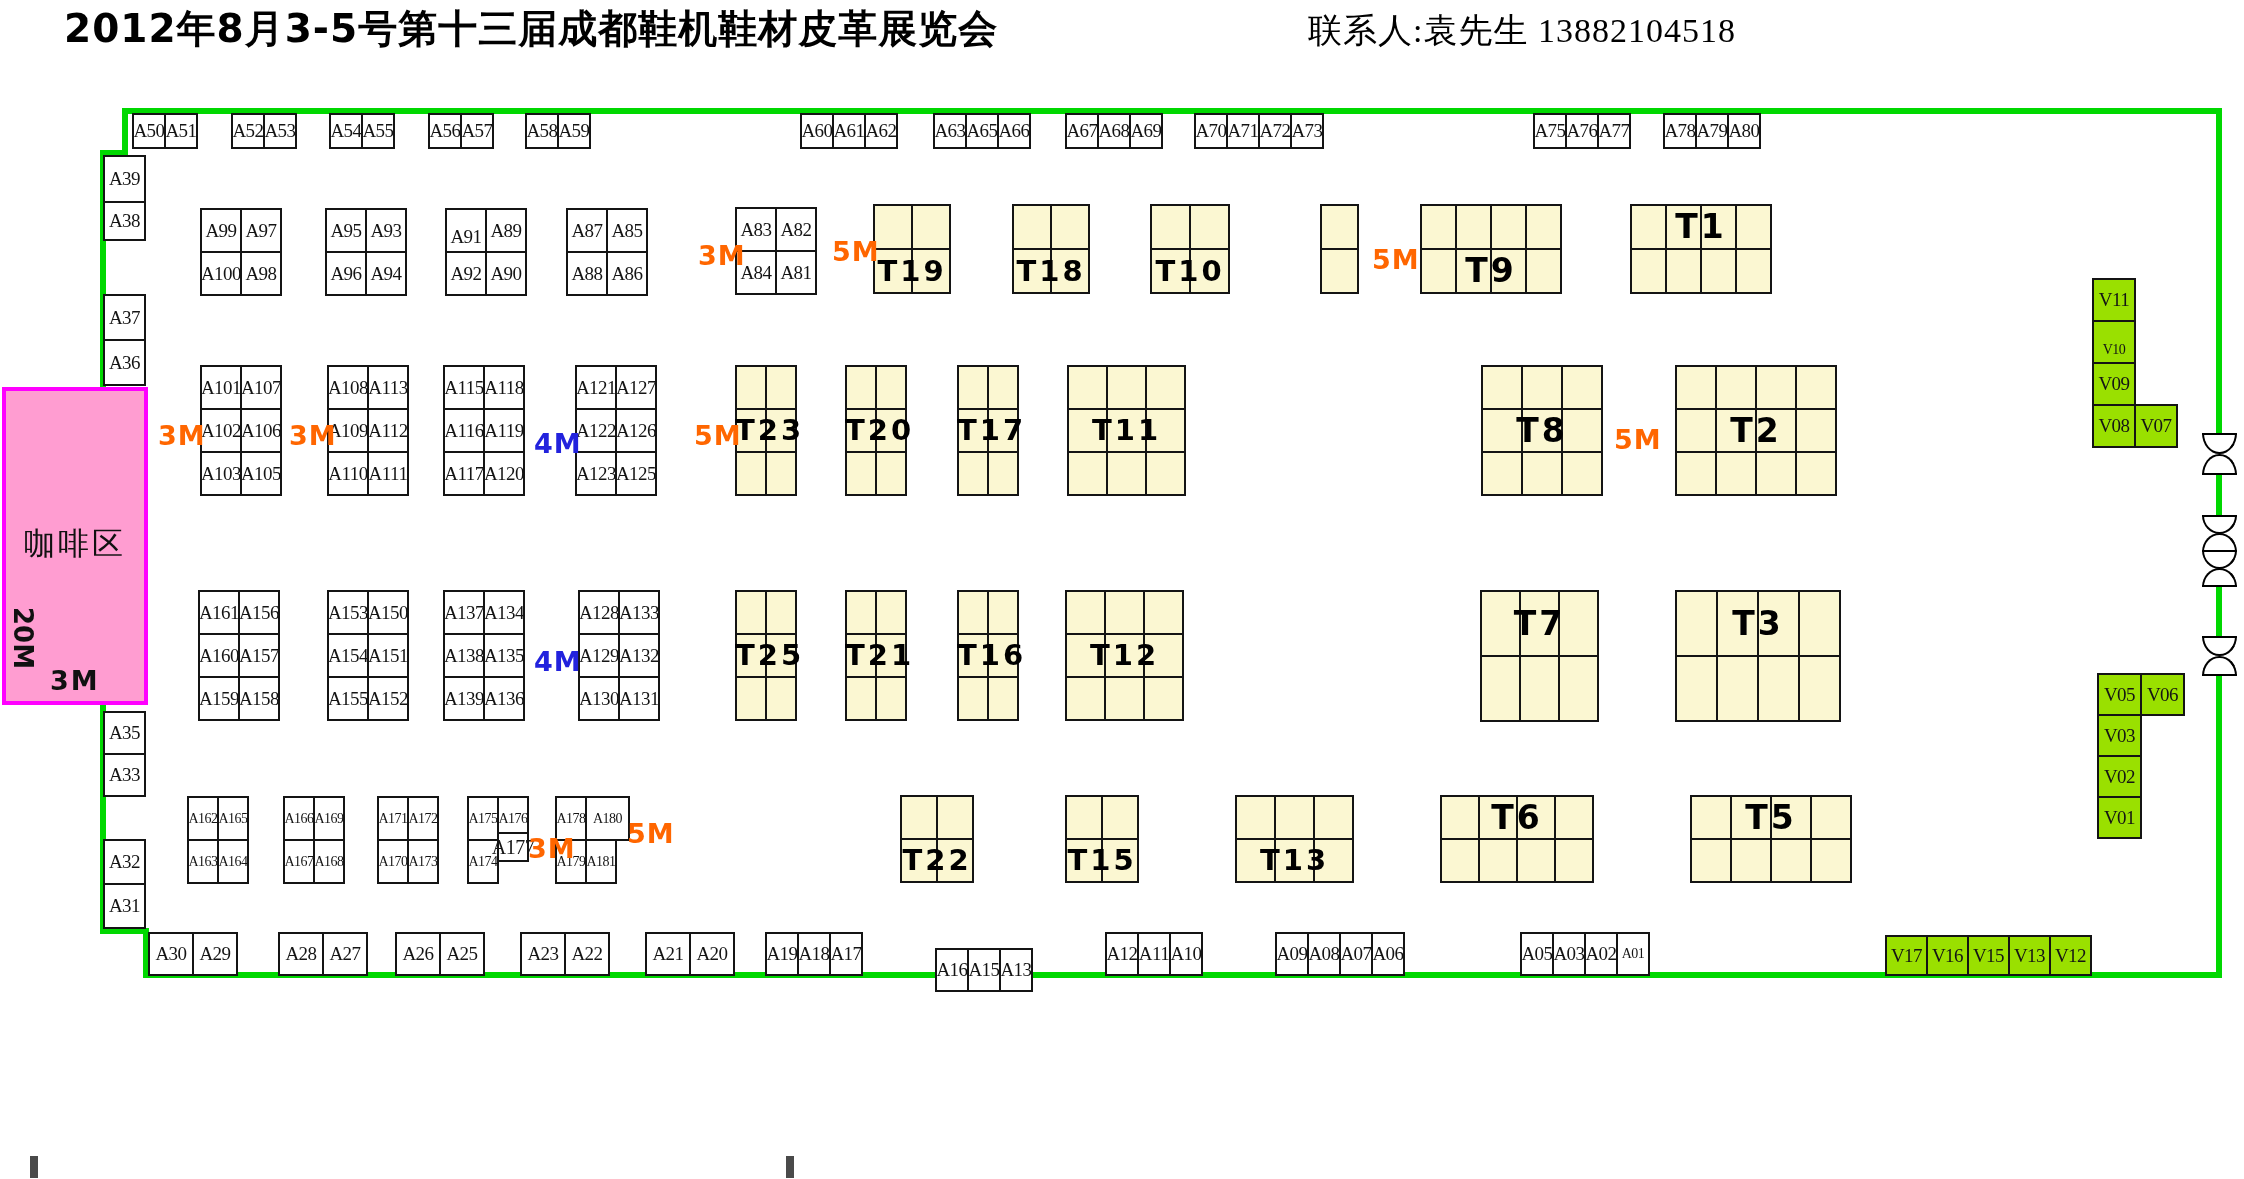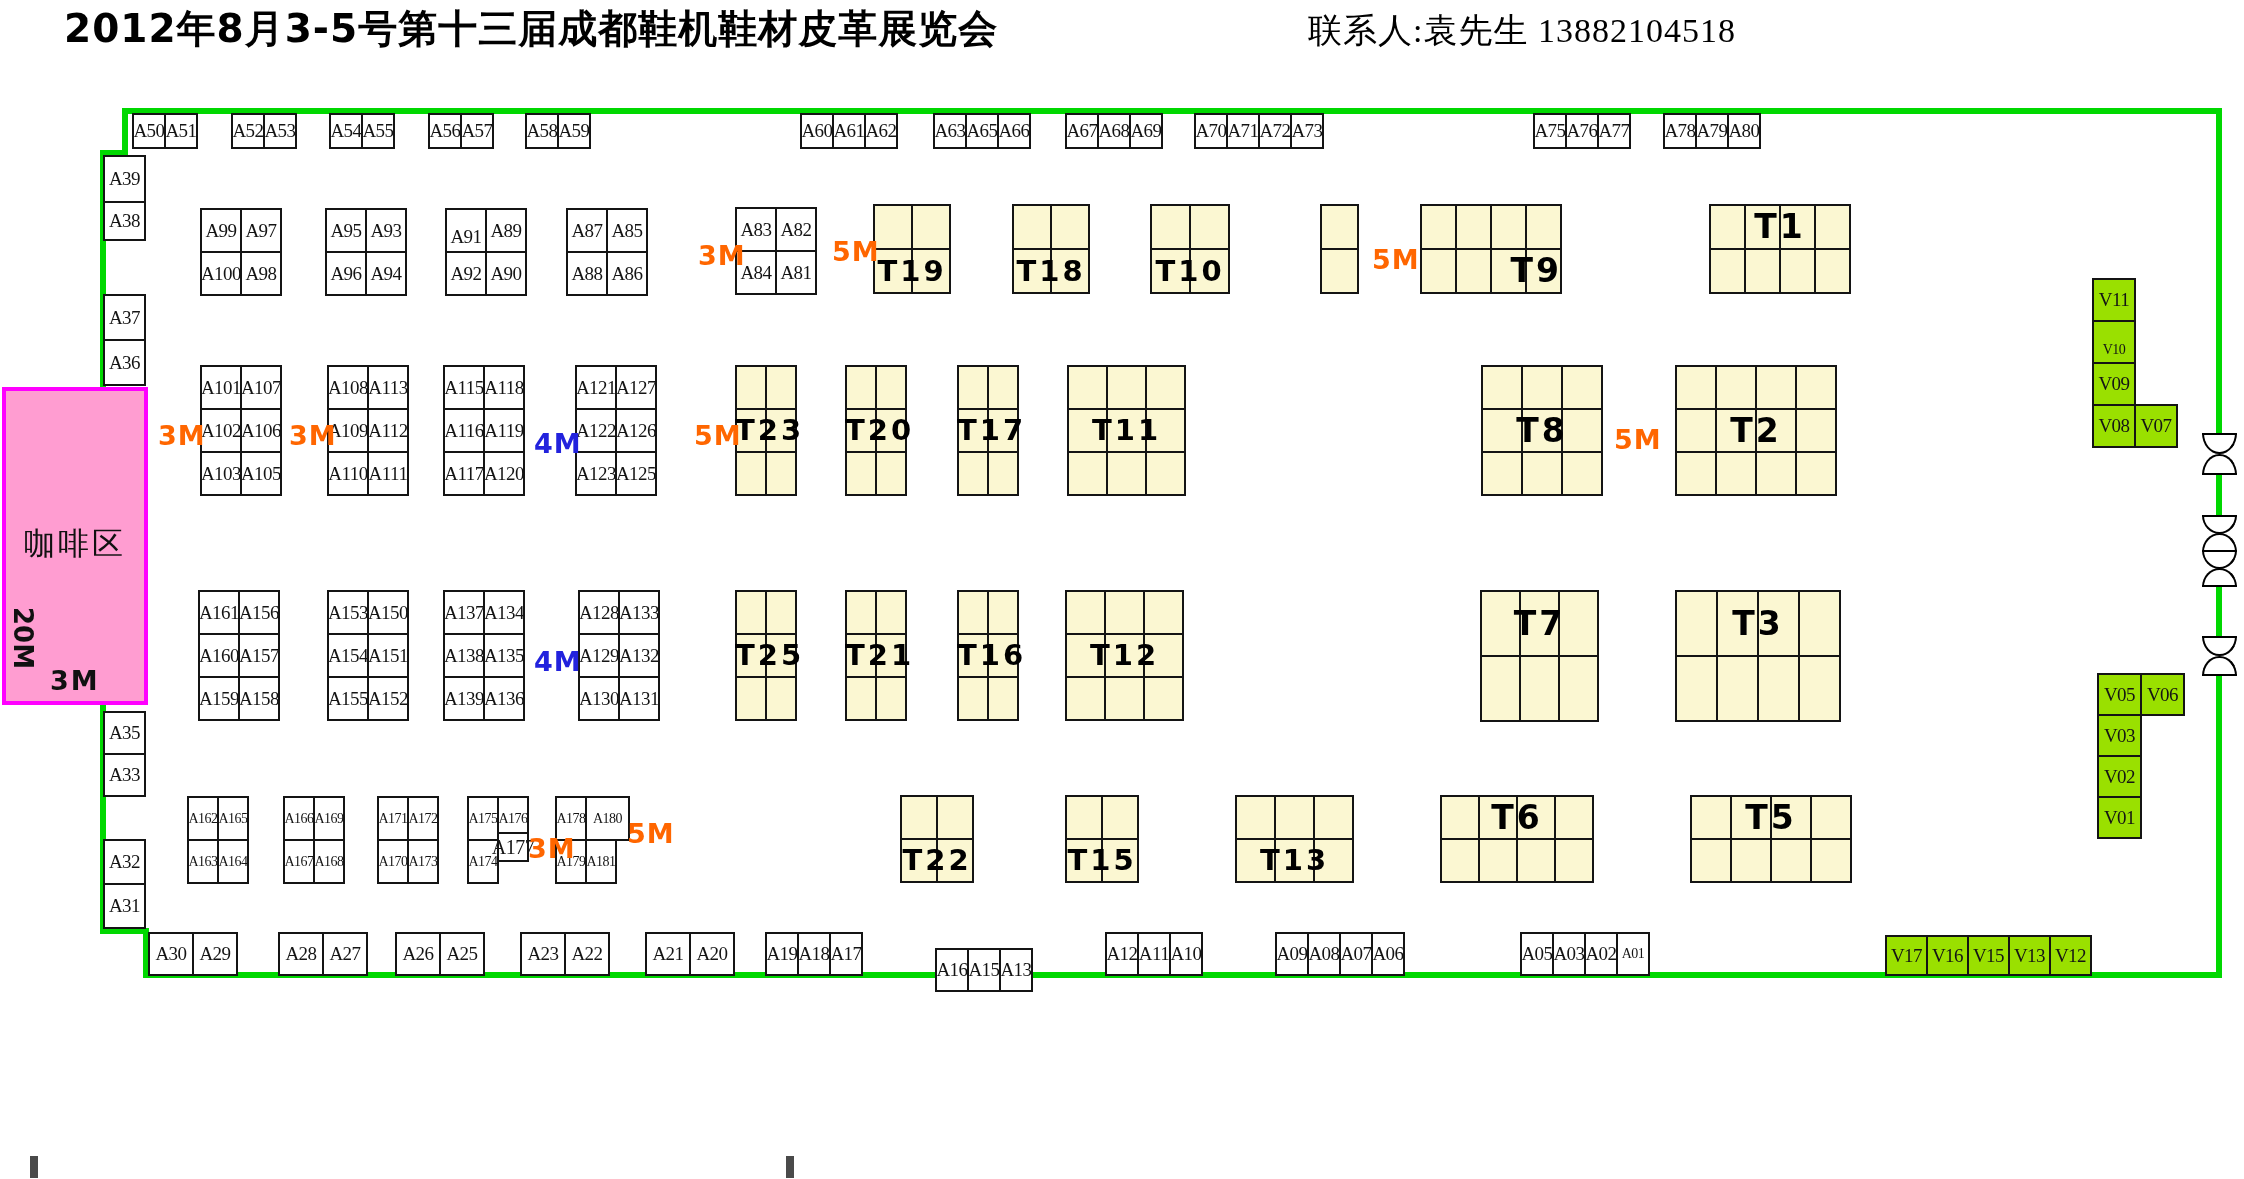--- a/index.html
+++ b/index.html
@@ -348,23 +348,23 @@
     </div>
     <div class="tgrp" style="left: 1420px; top: 204px; width: 142px; height: 90px;">
       <div class="tcell" style="left: 0px; top: 0px; width: 37px; height: 46px;"></div>
       <div class="tcell" style="left: 35px; top: 0px; width: 37px; height: 46px;"></div>
       <div class="tcell" style="left: 70px; top: 0px; width: 37px; height: 46px;"></div>
       <div class="tcell" style="left: 105px; top: 0px; width: 37px; height: 46px;"></div>
       <div class="tcell" style="left: 0px; top: 44px; width: 37px; height: 46px;"></div>
       <div class="tcell" style="left: 35px; top: 44px; width: 37px; height: 46px;"></div>
       <div class="tcell" style="left: 70px; top: 44px; width: 37px; height: 46px;"></div>
       <div class="tcell" style="left: 105px; top: 44px; width: 37px; height: 46px;"></div>
-      <div class="tlabel" style="top: 44px; height: 60px; line-height: 46px; font-size: 33px; text-align: right;">T9</div>
-    </div>
-    <div class="tgrp" style="left: 1709px; top: 204px; width: 142px; height: 90px;">
+      <div class="tlabel" style="top: 44px; height: 60px; line-height: 46px; font-size: 33px;">T9</div>
+    </div>
+    <div class="tgrp" style="left: 1630px; top: 204px; width: 142px; height: 90px;">
       <div class="tcell" style="left: 0px; top: 0px; width: 37px; height: 46px;"></div>
       <div class="tcell" style="left: 35px; top: 0px; width: 37px; height: 46px;"></div>
       <div class="tcell" style="left: 70px; top: 0px; width: 37px; height: 46px;"></div>
       <div class="tcell" style="left: 105px; top: 0px; width: 37px; height: 46px;"></div>
       <div class="tcell" style="left: 0px; top: 44px; width: 37px; height: 46px;"></div>
       <div class="tcell" style="left: 35px; top: 44px; width: 37px; height: 46px;"></div>
       <div class="tcell" style="left: 70px; top: 44px; width: 37px; height: 46px;"></div>
       <div class="tcell" style="left: 105px; top: 44px; width: 37px; height: 46px;"></div>
       <div class="tlabel" style="top: 0px; height: 46px; line-height: 46px; font-size: 33px;">T1</div>
     </div>

